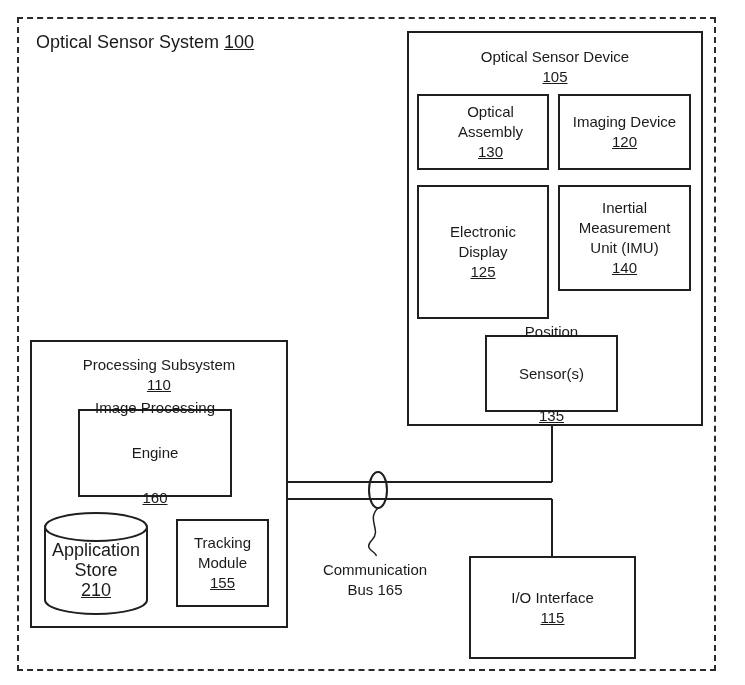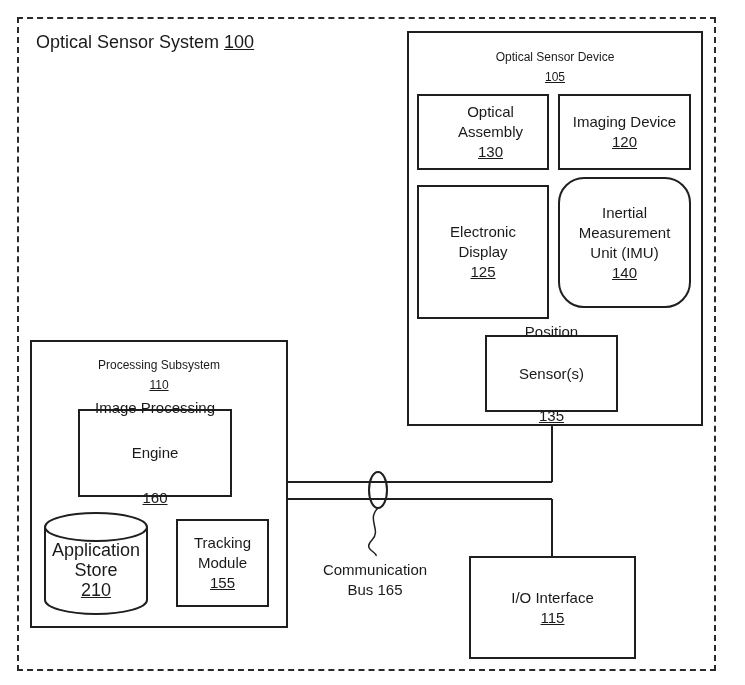--- a/index.html
+++ b/index.html
@@ -5,21 +5,21 @@
   html, body { margin:0; padding:0; background:#ffffff; }
   body { width:745px; height:685px; position:relative; overflow:hidden;
          font-family:"Liberation Sans", sans-serif; color:#1a1a1a; }
   .box { position:absolute; border:2px solid #1f1f1f; background:#fff; box-sizing:border-box;
          display:flex; flex-direction:column; align-items:center; justify-content:center;
          text-align:center; font-size:15px; line-height:20px; }
   .num { text-decoration:underline; }
   .outer { position:absolute; left:17px; top:17px; width:699px; height:654px;
            border:2px dashed #2a2a2a; box-sizing:border-box; }
   .title { position:absolute; left:36px; top:32px; font-size:18px; }
-  .hdr { position:absolute; left:0; right:0; text-align:center; font-size:12px; line-height:20px; }
+  .hdr { position:absolute; left:0; right:0; text-align:center; font-size:15px; line-height:20px; }
   svg.wires { position:absolute; left:0; top:0; }
   .buslabel { position:absolute; left:310px; top:560px; width:130px; text-align:center;
               font-size:15px; line-height:20px; }
   .cyl-text { position:absolute; left:44px; top:540px; width:104px; text-align:center;
               font-size:18px; line-height:20px; }
 </style>
 </head>
 <body>
 
 <div class="outer"></div>
@@ -54,21 +54,21 @@
   <span>Imaging Device</span>
   <span class="num">120</span>
 </div>
 
 <div class="box" style="left:417px;top:185px;width:132px;height:134px;">
   <span>Electronic</span>
   <span>Display</span>
   <span class="num">125</span>
 </div>
 
-<div class="box" style="left:558px;top:177px;width:133px;height:131px;border-radius:26px;">
+<div class="box" style="left:558px;top:185px;width:133px;height:106px;">
   <span>Inertial</span>
   <span>Measurement</span>
   <span>Unit (IMU)</span>
   <span class="num">140</span>
 </div>
 
 <div class="box" style="left:485px;top:335px;width:133px;height:77px;gap:22px;">
   <span>Position</span>
   <span>Sensor(s)</span>
   <span class="num">135</span>

